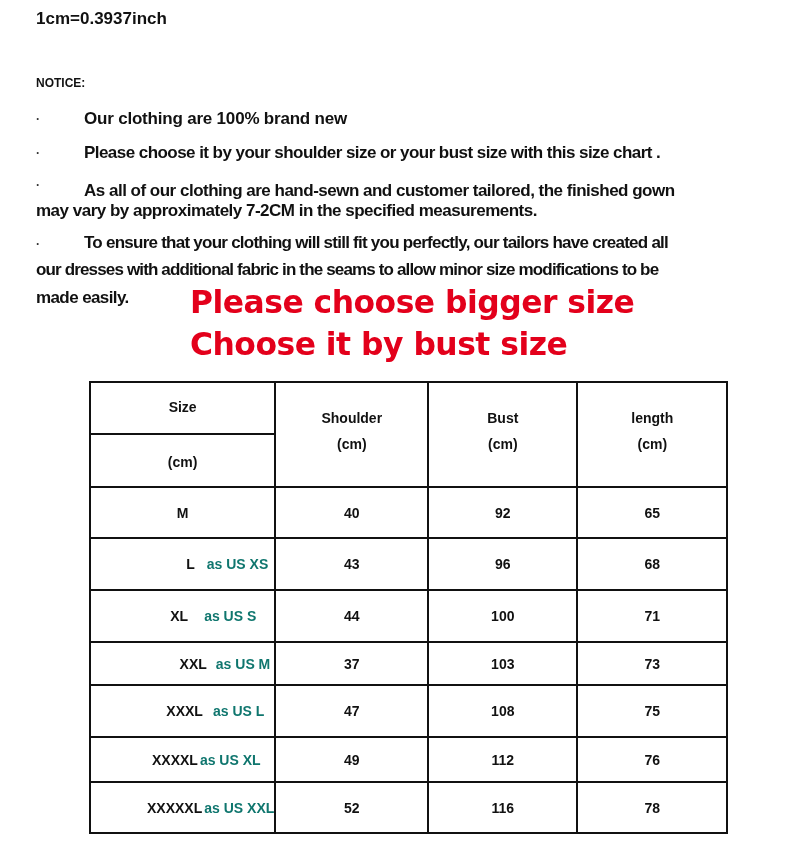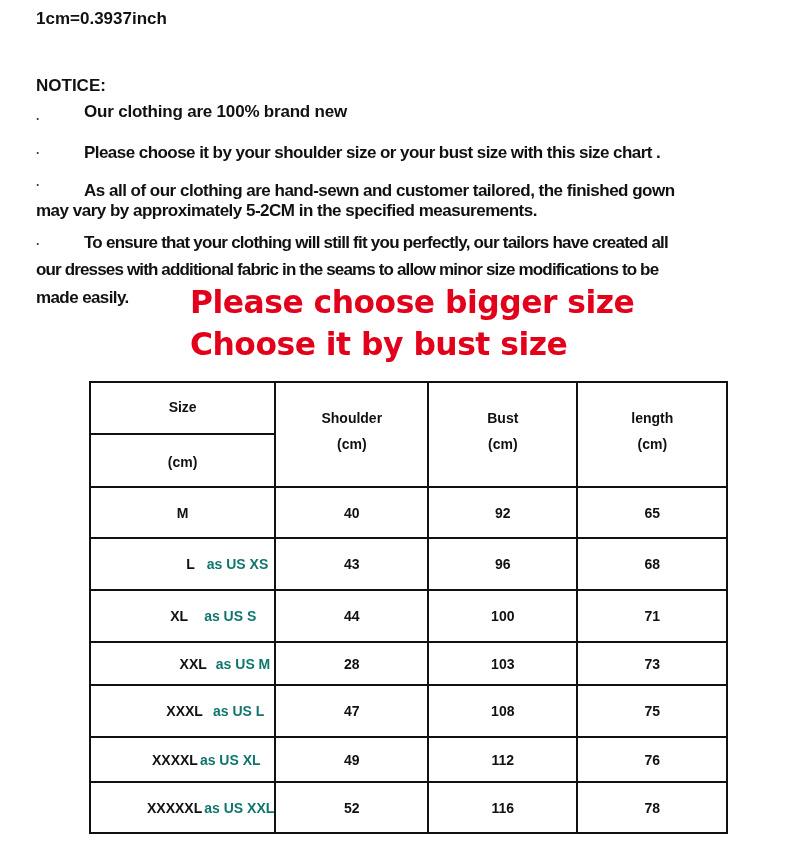--- a/index.html
+++ b/index.html
@@ -2,21 +2,21 @@
 <html><head>
   <meta charset="utf-8">
   <style>
     html, body { margin: 0; padding: 0; background: #ffffff; }
     body {
       width: 800px; height: 855px; position: relative; overflow: hidden;
       font-family: "Liberation Sans", sans-serif; color: #111111;
     }
     .abs { position: absolute; white-space: nowrap; }
     .conv { left: 36px; top: 9px; font-size: 17px; font-weight: bold; }
-    .notice { left: 36px; top: 76px; font-size: 17px; font-weight: bold; }
+    .notice { left: 36px; top: 76px; font-size: 12px; font-weight: bold; }
     .bullet { font-size: 12px; font-weight: bold; color: #333; }
     .ptext { font-size: 17px; font-weight: bold; letter-spacing: -0.2px; }
     .red-big {
       font-family: "DejaVu Sans", sans-serif; font-weight: bold;
       color: #e3001b; font-size: 32px; letter-spacing: -0.5px;
       transform-origin: left top; transform: scaleX(0.98);
     }
 
     table.size {
       position: absolute; left: 89px; top: 381px;
@@ -34,28 +34,28 @@
     .us-over { position: relative; z-index: 2; }
   </style>
 </head>
 <body>
 
 <div class="abs conv">1cm=0.3937inch</div>
 
 <div class="abs notice">NOTICE:</div>
 
 <span class="abs bullet" style="left:36px; top:112px;">·</span>
-<span class="abs ptext" style="left:84px; top:102px;">Our clothing are 100% brand new</span>
+<span class="abs ptext" style="left:84px; top:109px;">Our clothing are 100% brand new</span>
 
 <span class="abs bullet" style="left:36px; top:146px;">·</span>
 <span class="abs ptext" style="left:84px; top:143px; letter-spacing:-0.55px;">Please choose it by your shoulder size or your bust size with this size chart .</span>
 
 <span class="abs bullet" style="left:36px; top:178px;">·</span>
 <span class="abs ptext" style="left:84px; top:181px; letter-spacing:-0.5px;text-align:center;">As all of our clothing are hand-sewn and customer tailored, the finished gown</span>
-<span class="abs ptext" style="left:36px; top:201px; letter-spacing:-0.5px;">may vary by approximately 5-2CM in the specified measurements.</span>
+<span class="abs ptext" style="left:36px; top:201px; letter-spacing:-0.5px;">may vary by approximately 7-2CM in the specified measurements.</span>
 
 <span class="abs bullet" style="left:36px; top:237px;">·</span>
 <span class="abs ptext" style="left:84px; top:233px; letter-spacing:-0.75px;">To ensure that your clothing will still fit you perfectly, our tailors have created all</span>
 <span class="abs ptext" style="left:36px; top:260px; letter-spacing:-0.85px;">our dresses with additional fabric in the seams to allow minor size modifications to be</span>
 <span class="abs ptext" style="left:36px; top:288px; letter-spacing:-0.6px;">made easily.</span>
 
 <div class="abs red-big" style="left:190px; top:283px;">Please choose bigger size</div>
 <div class="abs red-big" style="left:190px; top:325px;">Choose it by bust size</div>
 
 <table class="size">
@@ -108,21 +108,21 @@
       <span>XL</span><span class="us" style="margin-left:16px;">as US S</span>
     </td>
     <td>44</td>
     <td>100</td>
     <td>71</td>
   </tr>
   <tr style="height:43px;">
     <td class="size-cell" style="text-align:right; padding-right:4px;">
       <span>XXL</span><span class="us" style="margin-left:9px;">as US M</span>
     </td>
-    <td>28</td>
+    <td>37</td>
     <td>103</td>
     <td>73</td>
   </tr>
   <tr style="height:52px;">
     <td class="size-cell" style="text-align:right; padding-right:10px;">
       <span>XXXL</span><span class="us" style="margin-left:10px;">as US L</span>
     </td>
     <td>47</td>
     <td>108</td>
     <td>75</td>

